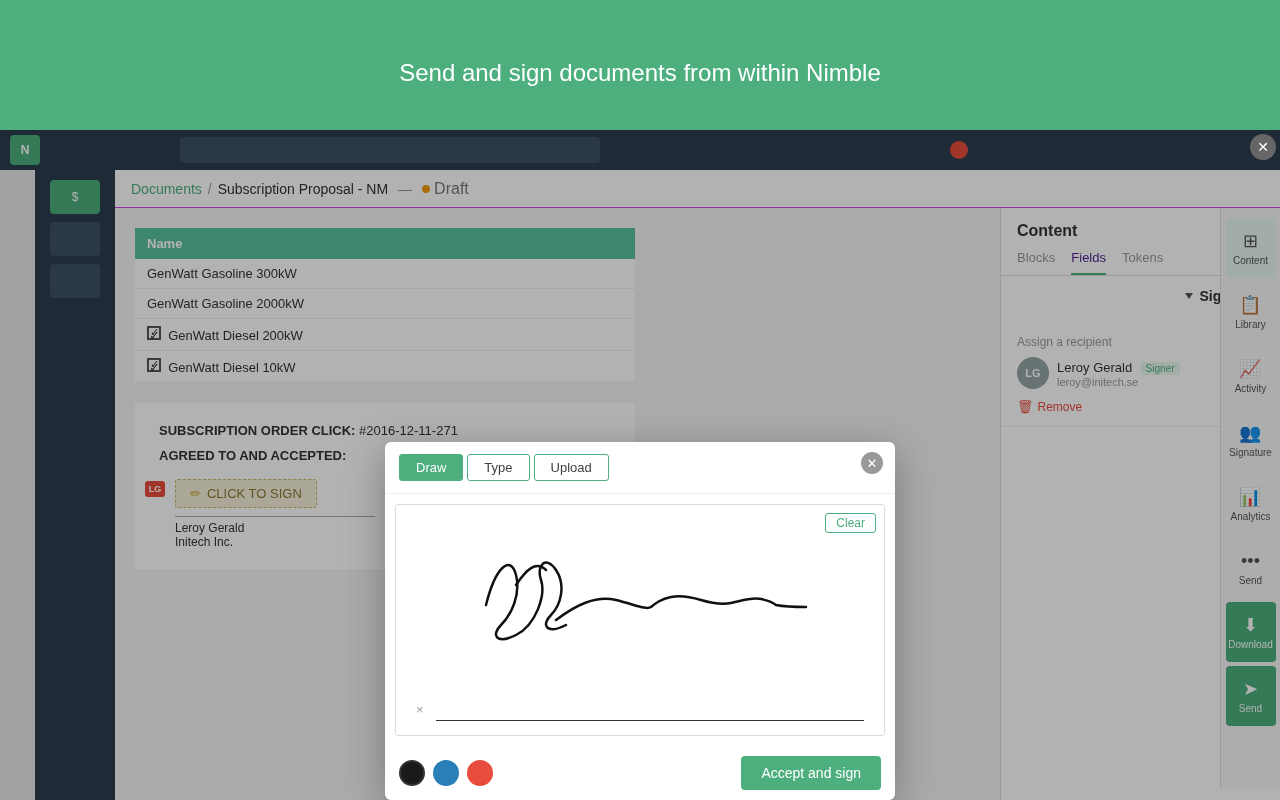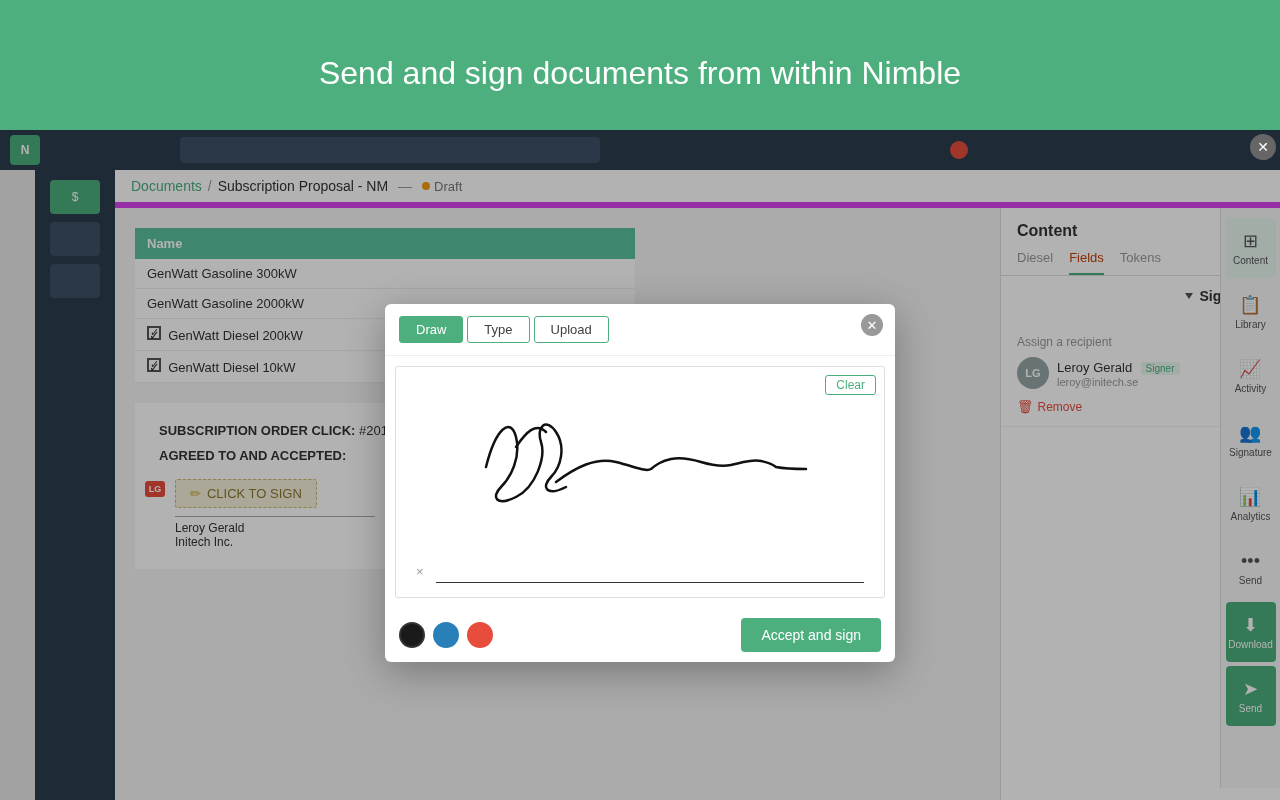--- a/index.html
+++ b/index.html
@@ -8,21 +8,21 @@
     
     .banner {
       background: #4caf7d;
       height: 130px;
       display: flex;
       align-items: center;
       justify-content: center;
     }
     .banner-title {
       color: #fff;
-      font-size: 32px;
+      font-size: 24px;
       font-weight: 400;
       margin-top: 16px;
     }
 
     
     .app-area {
       position: relative;
       background: #e8e8e8;
       height: 670px;
       overflow: hidden;
@@ -89,36 +89,36 @@
       top: 40px;
       right: 0;
       bottom: 0;
       background: #f0f0f0;
     }
 
     
     .breadcrumb-bar {
       height: 38px;
       background: #fff;
-      border-bottom: 6px solid #d946ef;
+      border-bottom: 1px solid #d946ef;
       display: flex;
       align-items: center;
       padding: 0 16px;
       gap: 6px;
       font-size: 14px;
     }
     .breadcrumb-link { color: #4caf7d; }
     .breadcrumb-sep { color: #999; }
     .breadcrumb-current { color: #333; font-weight: 500; text-align: right; }
     .breadcrumb-dash { color: #999; margin: 0 4px; }
     .draft-badge {
       background: transparent;
       border: none;
       display: flex; align-items: center; gap: 4px;
-      font-size: 13px; color: #777;
+      font-size: 16px; color: #777;
     }
     .draft-dot { width: 8px; height: 8px; background: #f39c12; border-radius: 50%; }
 
     
     .content-layout {
       display: flex;
       height: calc(100% - 38px);
     }
 
     
@@ -246,21 +246,21 @@
       gap: 16px;
     }
     .rs-tab {
       font-size: 13px;
       padding-bottom: 8px;
       color: #999;
       cursor: pointer;
       border-bottom: 2px solid transparent;
     }
     .rs-tab.active {
-      color: #c2410c;
+      color: #4c1d95;
       border-bottom-color: #4caf7d;
     }
     .signature-section {
       padding: 12px 16px;
       border-bottom: 1px solid #f0f0f0;
     }
     .signature-header {
       display: flex;
       align-items: center;
       gap: 6px;
@@ -351,21 +351,21 @@
     .icon-btn.download-btn { background: #4caf7d; border-radius: 4px; }
     .icon-btn.download-btn .icon-sym { color: white; }
     .icon-btn.download-btn .icon-label { color: white; }
 
     
     .modal-overlay {
       position: absolute;
       top: 0; left: 0; right: 0; bottom: 0;
       background: rgba(0,0,0,0.3);
       display: flex;
-      align-items: center;
+      align-items: flex-end;
       justify-content: center;
       padding-top: 36px;
       z-index: 100;
     }
     .modal {
       background: white;
       border-radius: 6px;
       width: 510px;
       box-shadow: 0 10px 40px rgba(0,0,0,0.3);
       position: relative;
@@ -579,21 +579,21 @@
             <div class="sign-line" style="margin-left: 16px;"></div>
             <div class="signer-name" style="margin-left: 16px;">Leroy  Gerald</div>
             <div class="signer-company" style="margin-left: 16px;">Initech Inc.</div>
           </div>
         </div>
       </div>
 
       <div class="right-sidebar">
         <div class="right-sidebar-header">Content</div>
         <div class="right-sidebar-tabs">
-          <div class="rs-tab">Diesel</div>
+          <div class="rs-tab">Blocks</div>
           <div class="rs-tab active">Fields</div>
           <div class="rs-tab">Tokens</div>
         </div>
 
         <div class="signature-section">
           <div class="signature-header">
             <span class="triangle-down"></span>
             <span>Signature</span>
           </div>
           <div class="assign-label">Assign a recipient</div>

